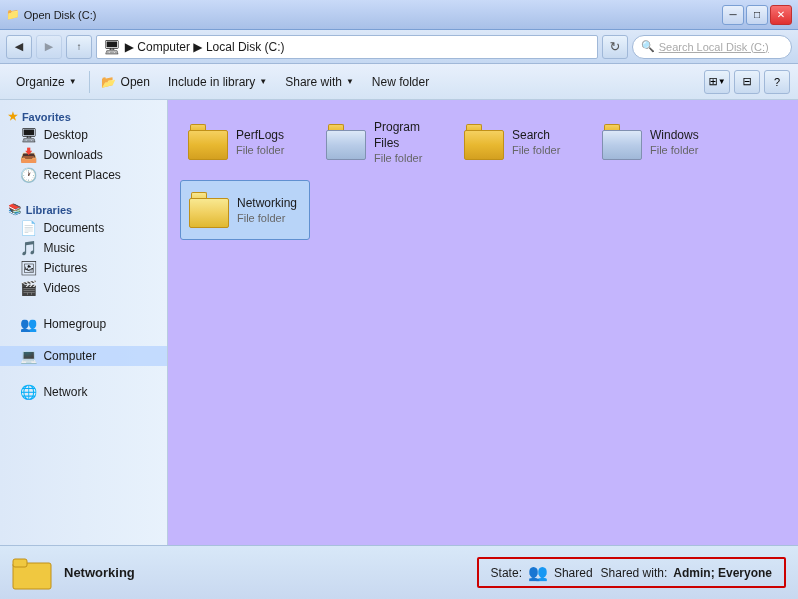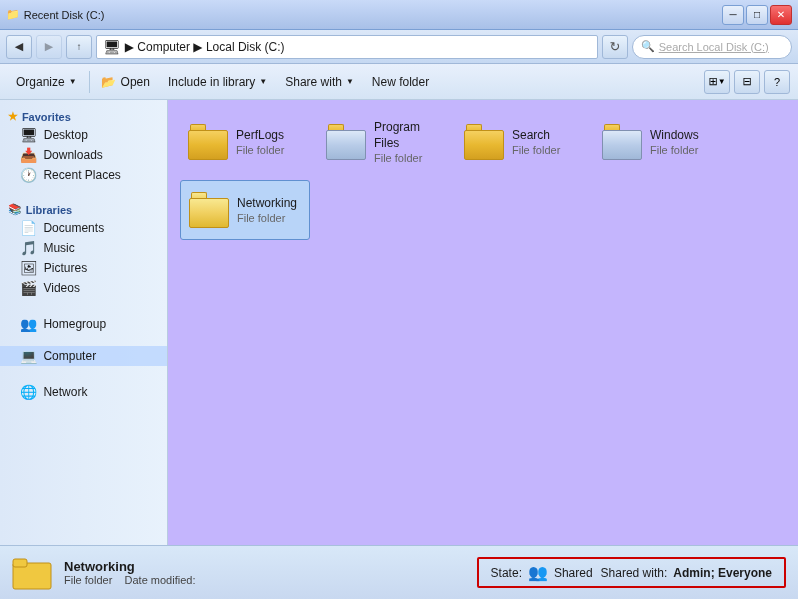--- a/index.html
+++ b/index.html
@@ -227,21 +227,21 @@
     }
     .shared-icon { color: #2060b0; font-size: 16px; }
     .dropdown-arrow { font-size: 8px; }
   </style>
 </head>
 <body>
 
 <div class="title-bar">
   <div class="title-bar-left">
     <span>📁</span>
-    <span>Recent Disk (C:)</span>
+    <span>Open Disk (C:)</span>
   </div>
   <div class="title-bar-controls">
     <button class="title-btn">─</button>
     <button class="title-btn">□</button>
     <button class="title-btn close">✕</button>
   </div>
 </div>
 
 <div class="address-bar">
   <button class="nav-btn">◀</button>
@@ -429,25 +429,20 @@
 
 <div class="status-bar">
   <div class="status-folder-icon">
     <svg width="40" height="36" viewBox="0 0 40 36">
       <rect x="1" y="8" width="38" height="26" rx="2" ry="2" fill="#f0c840" stroke="#c09018" stroke-width="1"></rect>
       <rect x="1" y="4" width="14" height="8" rx="2" ry="2" fill="#f0c840" stroke="#c09018" stroke-width="1"></rect>
     </svg>
   </div>
   <div class="status-info">
     <div class="status-name">Networking</div>
-    <div class="status-meta">
-      <span>File folder</span>
-      &nbsp;&nbsp;
-      <span>Date modified:</span>
-    </div>
   </div>
   <div class="status-sharing">
     <span>State:</span>
     <span class="shared-icon">👥</span>
     <span>Shared</span>
     <span style="margin-left:2px;">Shared with:</span>
     <span style="font-weight:bold;">Admin; Everyone</span>
   </div>
 </div>
 

